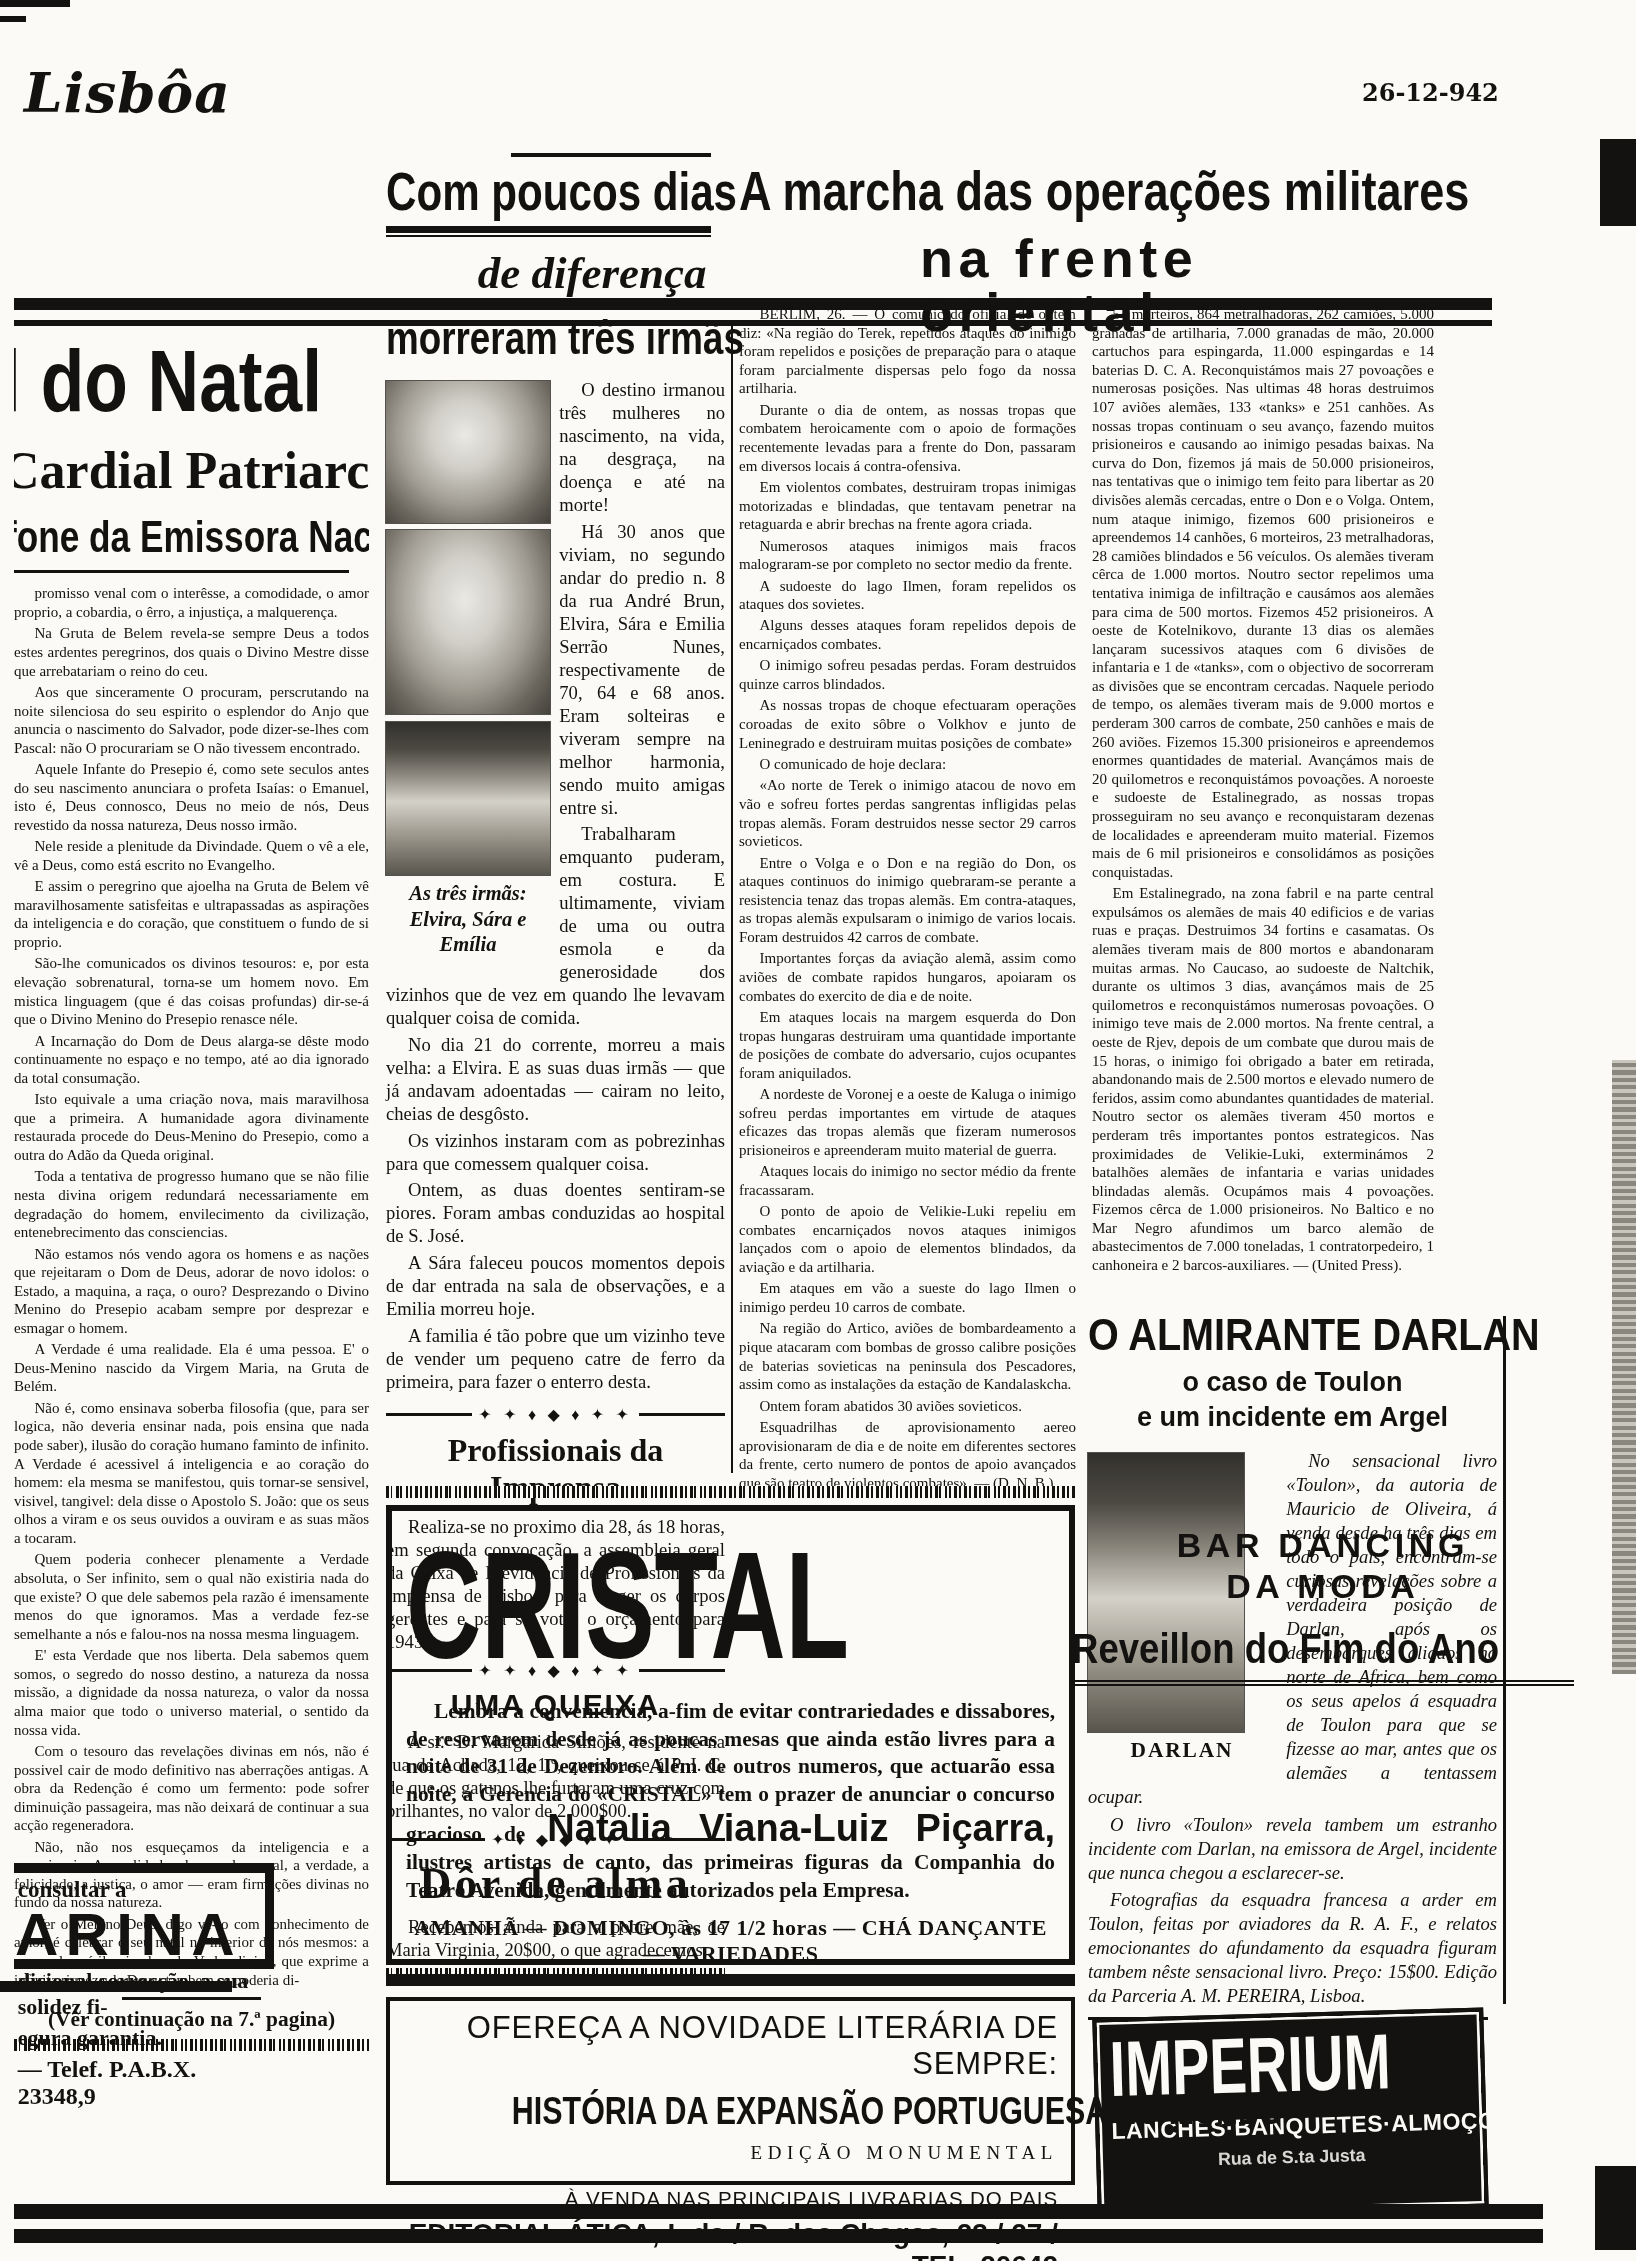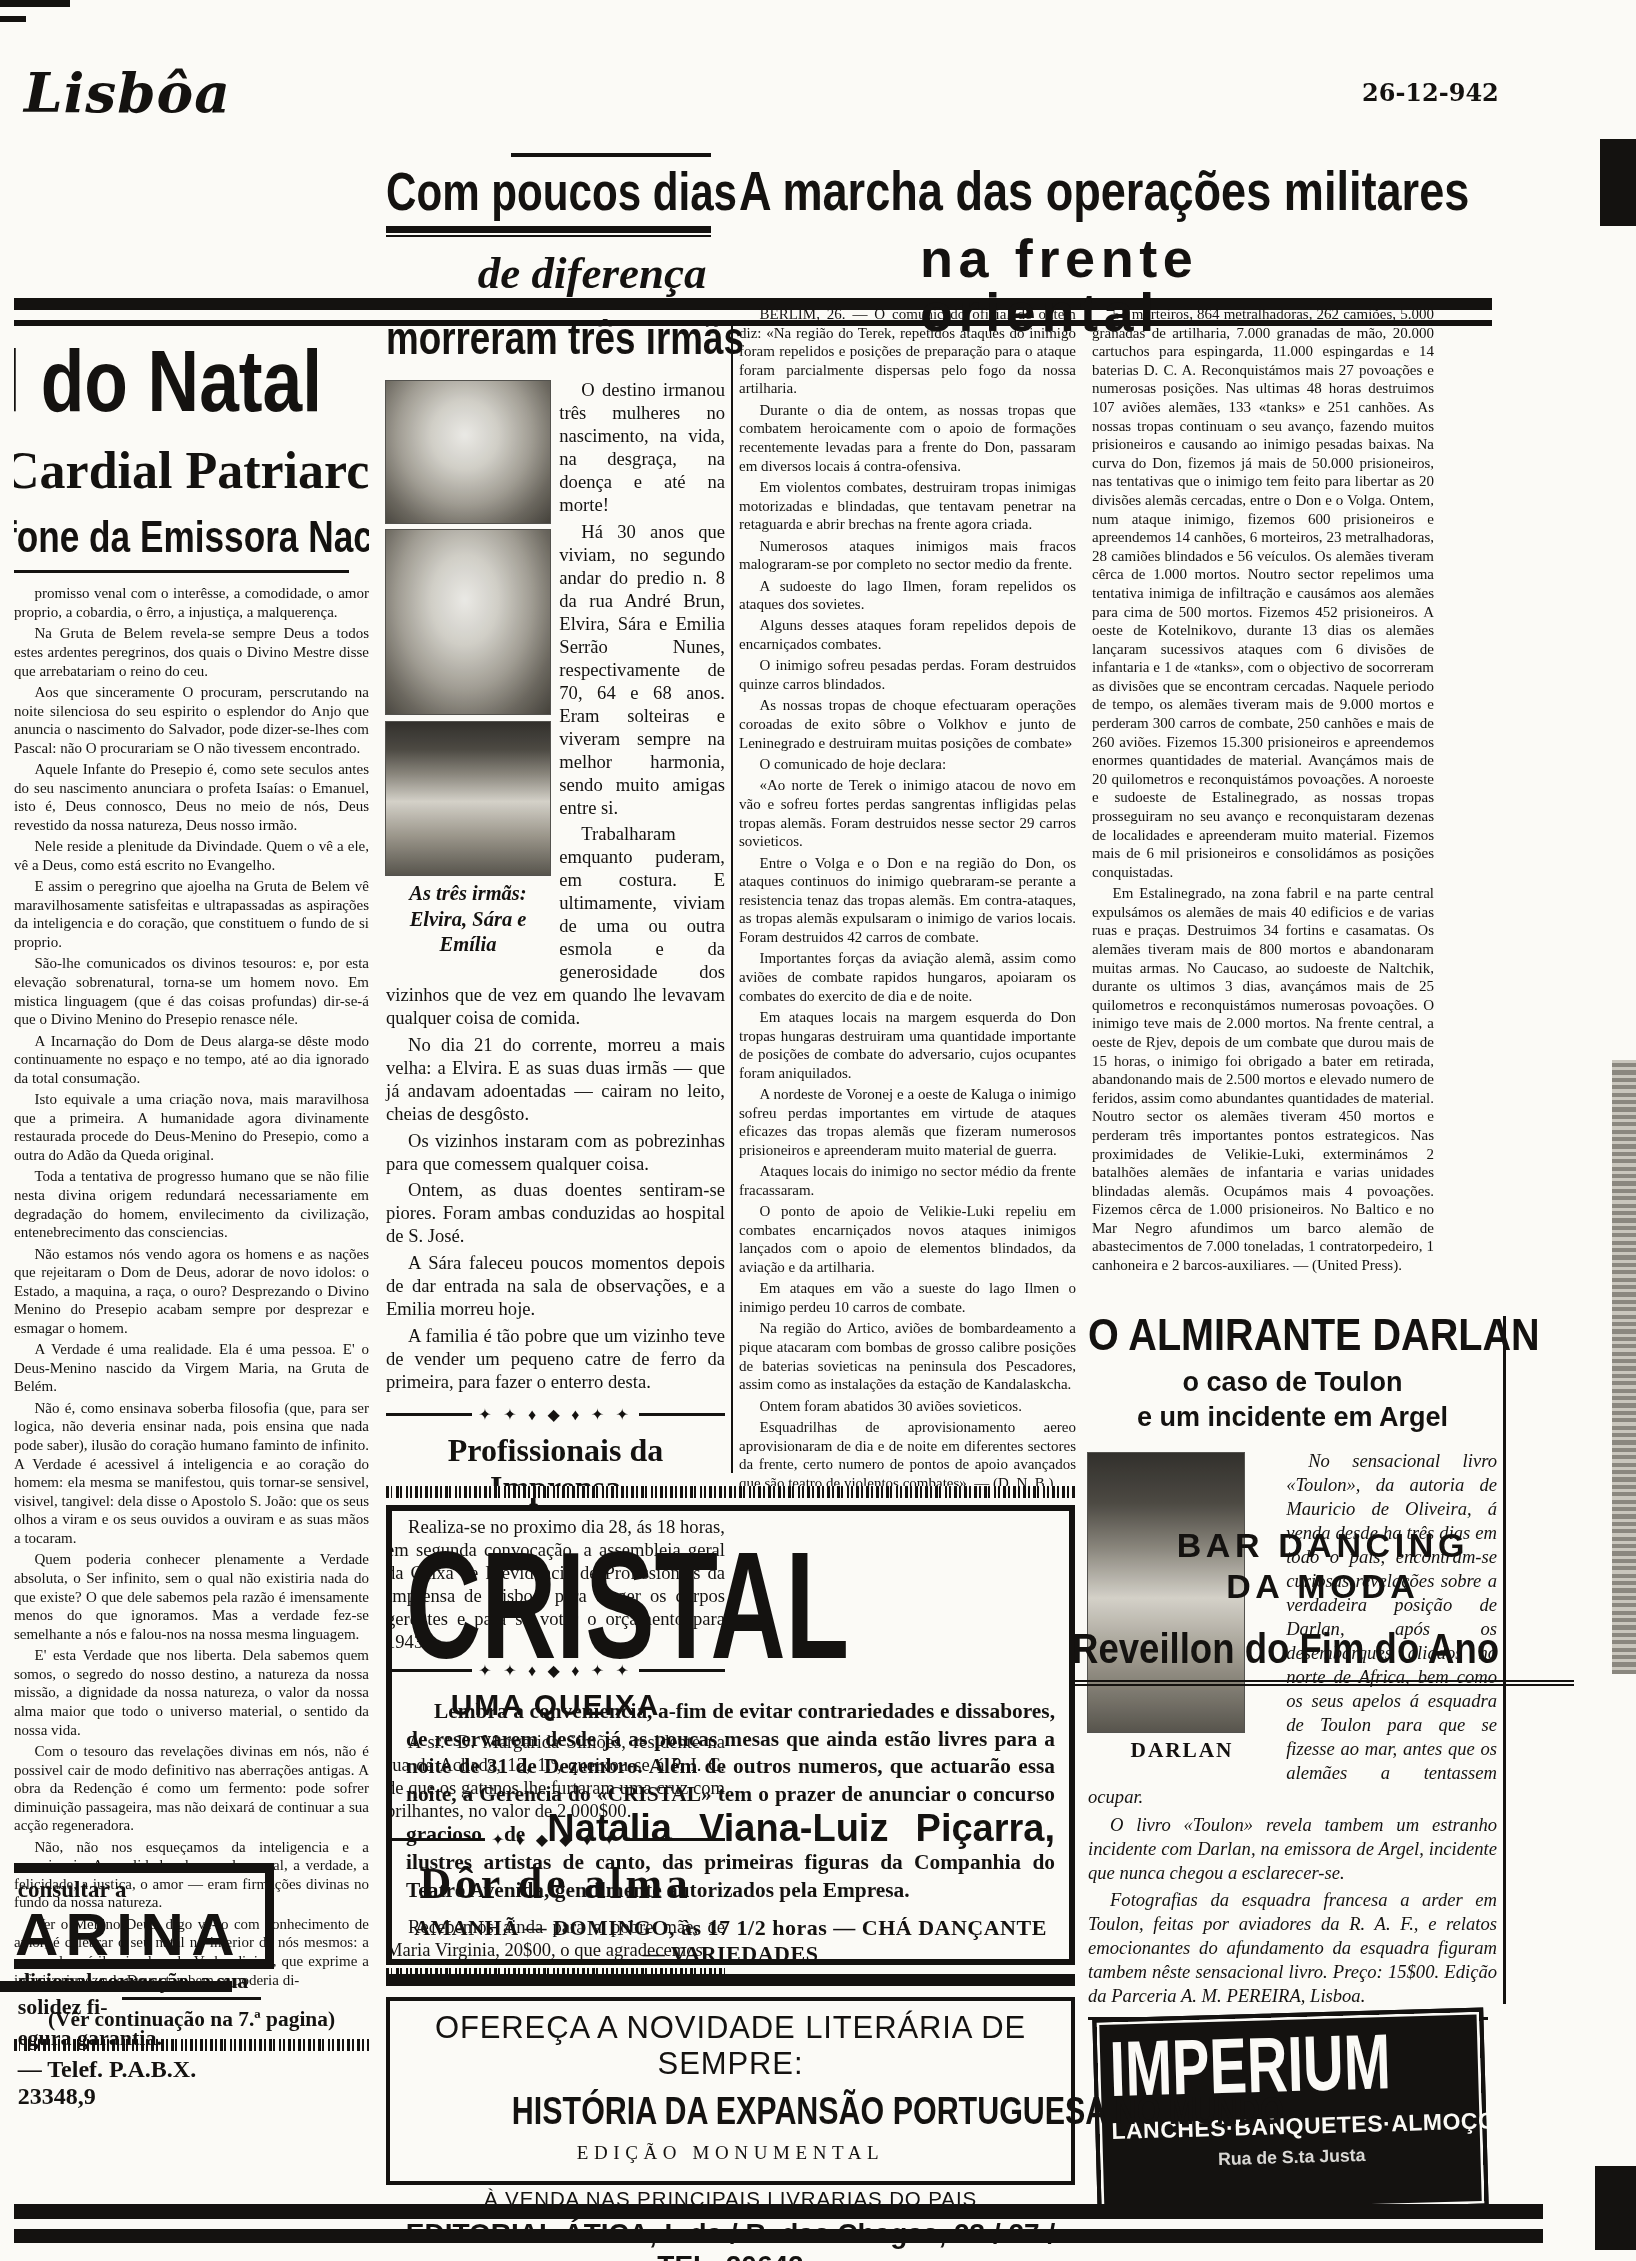--- a/index.html
+++ b/index.html
@@ -240,21 +240,21 @@
         <div class="headline-xl" style="font-size:43px;margin-top:18.6px;display:inline-block;border-bottom:6.5px double #141210;padding-bottom:6.5px;">
           <span class="cond" style="transform:scaleX(.85);">Reveillon do Fim do Ano</span>
         </div>
       </div>
     </div>
     <p class="serif" style="font-size:21.4px;line-height:1.3;font-weight:bold;text-align:justify;text-indent:28px;margin:12px 0 0 0;"><span>Lembra a conveniencia, a-fim de evitar contrariedades e dissabores, de reservarem desde já as poucas mesas que ainda estão livres para a noite de 31 de Dezembro. Além de outros numeros, que actuarão essa noite, a Gerencia do «CRISTAL» tem o prazer de anunciar o concurso gracioso de </span><span class="headline-xl" style="font-size:38px;line-height:1;">Natalia Viana-Luiz Piçarra,</span><span> ilustres artistas de canto, das primeiras figuras da Companhia do Teatro Avenida, gentilmente autorizados pela Empresa.</span></p>
     <div class="serif center" style="font-size:22px;font-weight:bold;margin-top:10.2px;letter-spacing:0.5px;">AMANHÃ — DOMINGO, às 17 1/2 horas — CHÁ DANÇANTE — VARIEDADES</div>
   </div>
   <div class="abs rule" style="left:386px;top:1974px;width:689px;height:12px;"></div>
 
-  <div class="abs boxed" style="left:386px;top:1997px;width:689px;height:188px;border:4.6px solid #141210;padding:9.3px 13px;text-align:center;">
+  <div class="abs boxed" style="left:386px;top:1997px;width:689px;height:188px;border:4.6px solid #141210;padding:9.3px 13px;text-align:right;">
     <div class="sans" style="font-size:31px;letter-spacing:0.9px;">OFEREÇA A NOVIDADE LITERÁRIA DE SEMPRE:</div>
     <div class="headline-xl" style="font-size:39px;margin-top:6.5px;">
       <span class="cond" style="transform:scaleX(.78);transform-origin:center top;">HISTÓRIA DA EXPANSÃO PORTUGUESA NO MUNDO</span>
     </div>
     <div class="serif" style="font-size:19px;font-weight:normal;letter-spacing:5.6px;margin-top:9px;">EDIÇÃO MONUMENTAL</div>
     <div class="sans" style="font-size:20.5px;margin-top:23px;letter-spacing:0.9px;">À VENDA NAS PRINCIPAIS LIVRARIAS DO PAIS</div>
     <div class="sans" style="font-size:28px;font-weight:900;margin-top:7.4px;">EDITORIAL ÁTICA, L.da / R. das Chagas, 23 / 27 / TEL. 20642</div>
   </div>
 
   <div class="abs rule" style="left:14px;top:2204px;width:1529px;height:15px;"></div>

